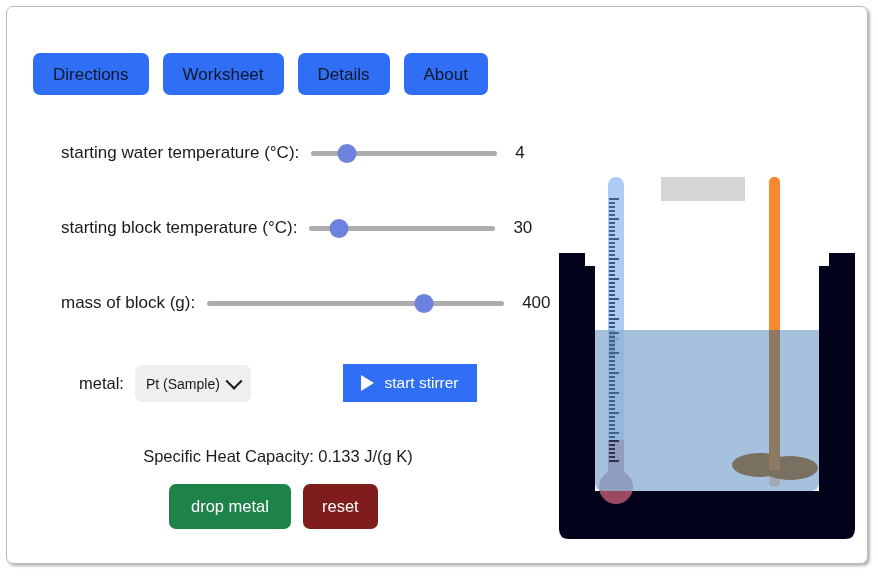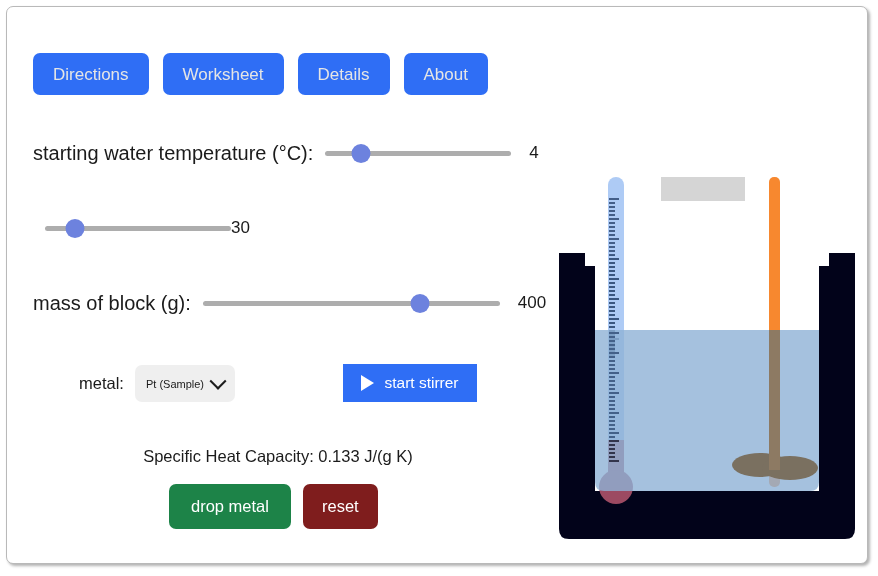--- a/index.html
+++ b/index.html
@@ -32,43 +32,44 @@
   
   #navbar {
     position: absolute;
     left: 26px;
     top: 46px;
     display: flex;
     gap: 14px;
   }
   .nav-btn {
     background: #2f6ef5;
-    color: #e5e5e5;
+    color: #0f172a;
     border: none;
     border-radius: 7px;
     font-family: "Liberation Sans", sans-serif;
     font-size: 17px;
     line-height: 1;
     padding: 0 20px;
     height: 42px;
     cursor: pointer;
     white-space: nowrap;
   }
 
   
   .ctrl-row {
     position: absolute;
     display: flex;
     align-items: center;
     height: 24px;
   }
   .ctrl-label {
-    font-size: 20px;
+    font-size: 17px;
     color: #1b1b1b;
     white-space: nowrap;
+    margin-left: 28px;
   }
   .slider {
     position: relative;
     height: 22px;
     display: flex;
     align-items: center;
     cursor: pointer;
   }
   .slider .track {
     position: absolute;
@@ -94,21 +95,21 @@
 
   #row-water  { left: 26px; top: 134px; }
   #row-block  { left: 26px; top: 209px; }
   #row-mass   { left: 26px; top: 284px; }
 
   #row-water .slider  { width: 186px; margin-left: 12px; }
   #row-block .slider  { width: 186px; margin-left: 12px; }
   #row-mass  .slider  { width: 297px; margin-left: 12px; }
 
   #row-water .ctrl-value { margin-left: 18px; }
-  #row-block .ctrl-value { }
+  #row-block .ctrl-value { margin-left: 18px; }
   #row-mass  .ctrl-value { margin-left: 18px; }
 
   
   #metal-row {
     position: absolute;
     left: 72px;
     top: 358px;
     display: flex;
     align-items: center;
   }
@@ -120,21 +121,21 @@
     margin-left: 11px;
     background: #efefef;
     border: none;
     border-radius: 7px;
     height: 37px;
     padding: 0 11px;
     display: flex;
     align-items: center;
     gap: 8px;
     cursor: pointer;
-    font-size: 11px;
+    font-size: 14px;
     color: #1b1b1b;
   }
   #metal-select .chev {
     display: inline-block;
     width: 10px;
     height: 10px;
     border-right: 2.1px solid #1b1b1b;
     border-bottom: 2.1px solid #1b1b1b;
     transform: rotate(45deg) translate(-2px,-2px);
   }
@@ -222,20 +223,21 @@
   <div class="ctrl-row" id="row-water">
     <span class="ctrl-label">starting water temperature (°C):</span>
     <div class="slider">
       <div class="track"></div>
       <div class="thumb" style="left: 19%;"></div>
     </div>
     <span class="ctrl-value">4</span>
   </div>
 
   <div class="ctrl-row" id="row-block">
+    <span class="ctrl-label">starting block temperature (°C):</span>
     <div class="slider">
       <div class="track"></div>
       <div class="thumb" style="left: 16%;"></div>
     </div>
     <span class="ctrl-value">30</span>
   </div>
 
   <div class="ctrl-row" id="row-mass">
     <span class="ctrl-label">mass of block (g):</span>
     <div class="slider">

